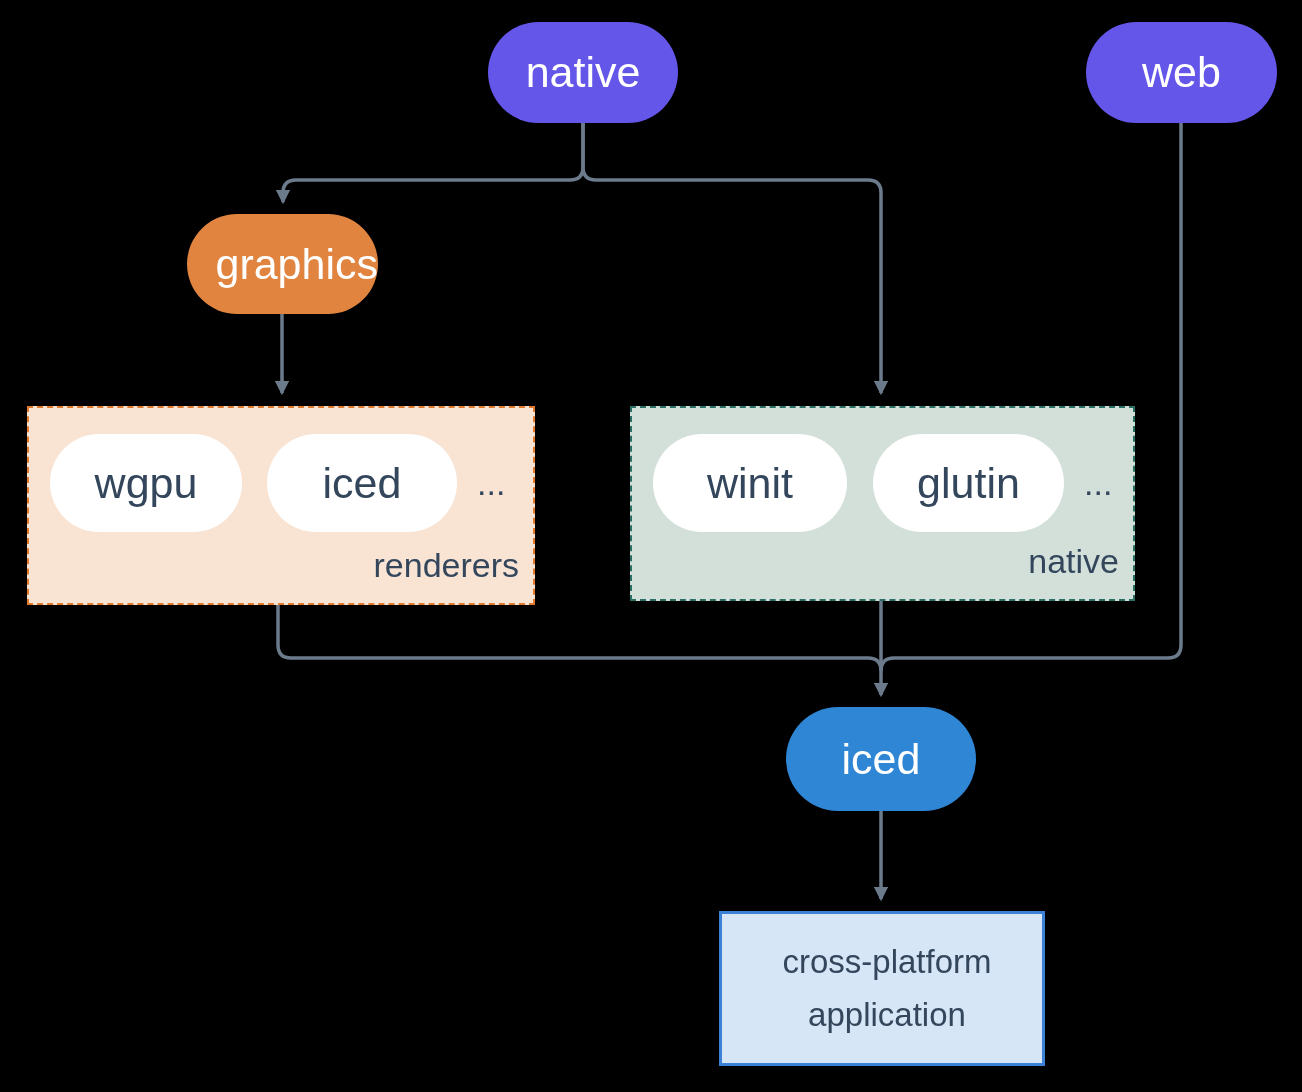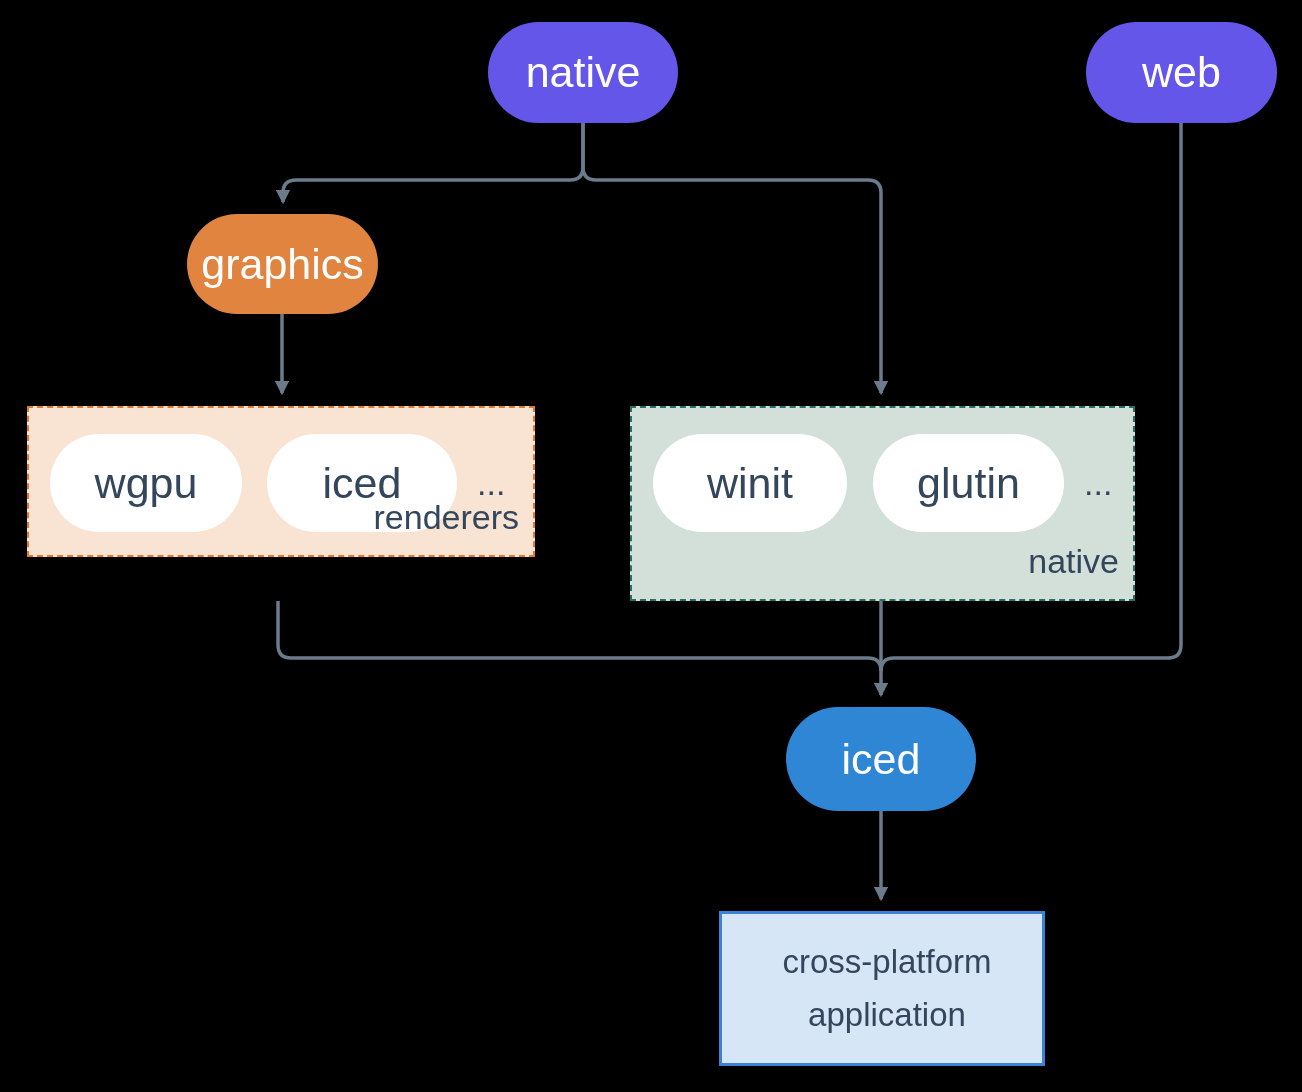--- a/index.html
+++ b/index.html
@@ -42,21 +42,21 @@
   .pill {
     position: absolute;
     border-radius: 999px;
     display: flex;
     align-items: center;
     justify-content: center;
     font-size: 43px;
     color: var(--text-light);
   }
   .pill.purple { background: var(--node-purple); }
-  .pill.orange { background: var(--node-orange); }
+  .pill.orange { background: var(--node-orange); justify-content: flex-end; }
   .pill.blue   { background: var(--node-blue); }
   .pill.white  { background: var(--pill-white); color: var(--text-dark); }
   .group {
     position: absolute;
     width: 508px;
     height: 195px;
   }
   .group.renderers {
     background: var(--renderers-bg);
     border: 2.5px dashed var(--renderers-border);
@@ -126,21 +126,21 @@
   </div>
 
   <div class="pill purple" style="left:1086px; top:22px; width:191px; height:101px;">
     <span>web</span>
   </div>
 
   <div class="pill orange" style="left:187px; top:214px; width:191px; height:100px;">
     <span>graphics</span>
   </div>
 
-  <div class="group renderers" style="left:27px; top:406px; width:508px; height:151px;">
+  <div class="group renderers" style="left:27px; top:406px; width:508px; height:199px;">
     <div class="pill white" style="left:21px; top:26px;">
       <span>wgpu</span>
     </div>
     <div class="pill white" style="left:238px; top:26px; width:190px;">
       <span>iced</span>
     </div>
     <div class="dots" style="left:448px;">
       <span>...</span>
     </div>
     <div class="group-label">renderers</div>

